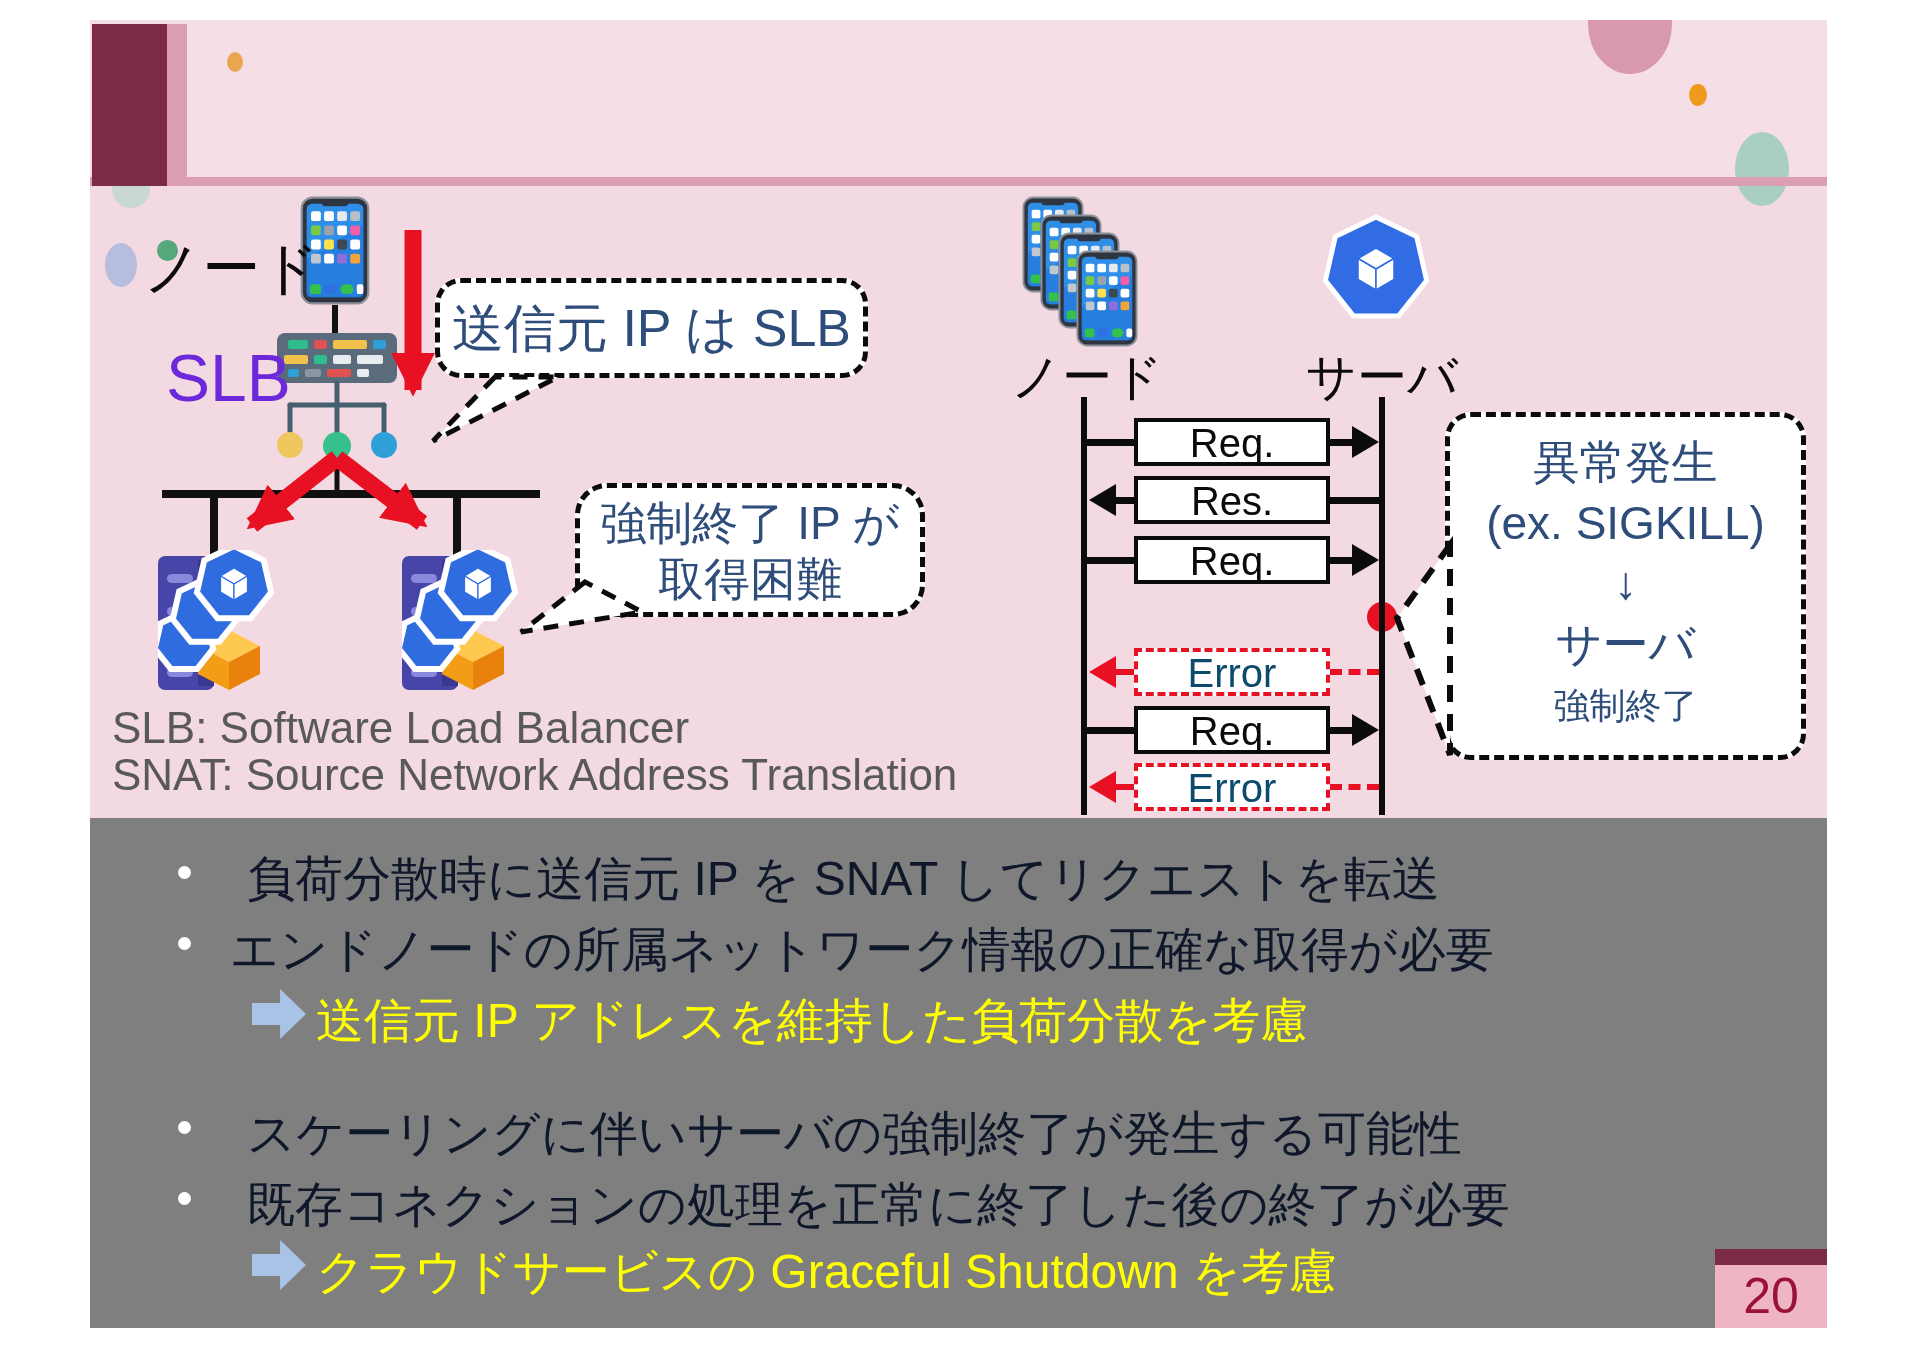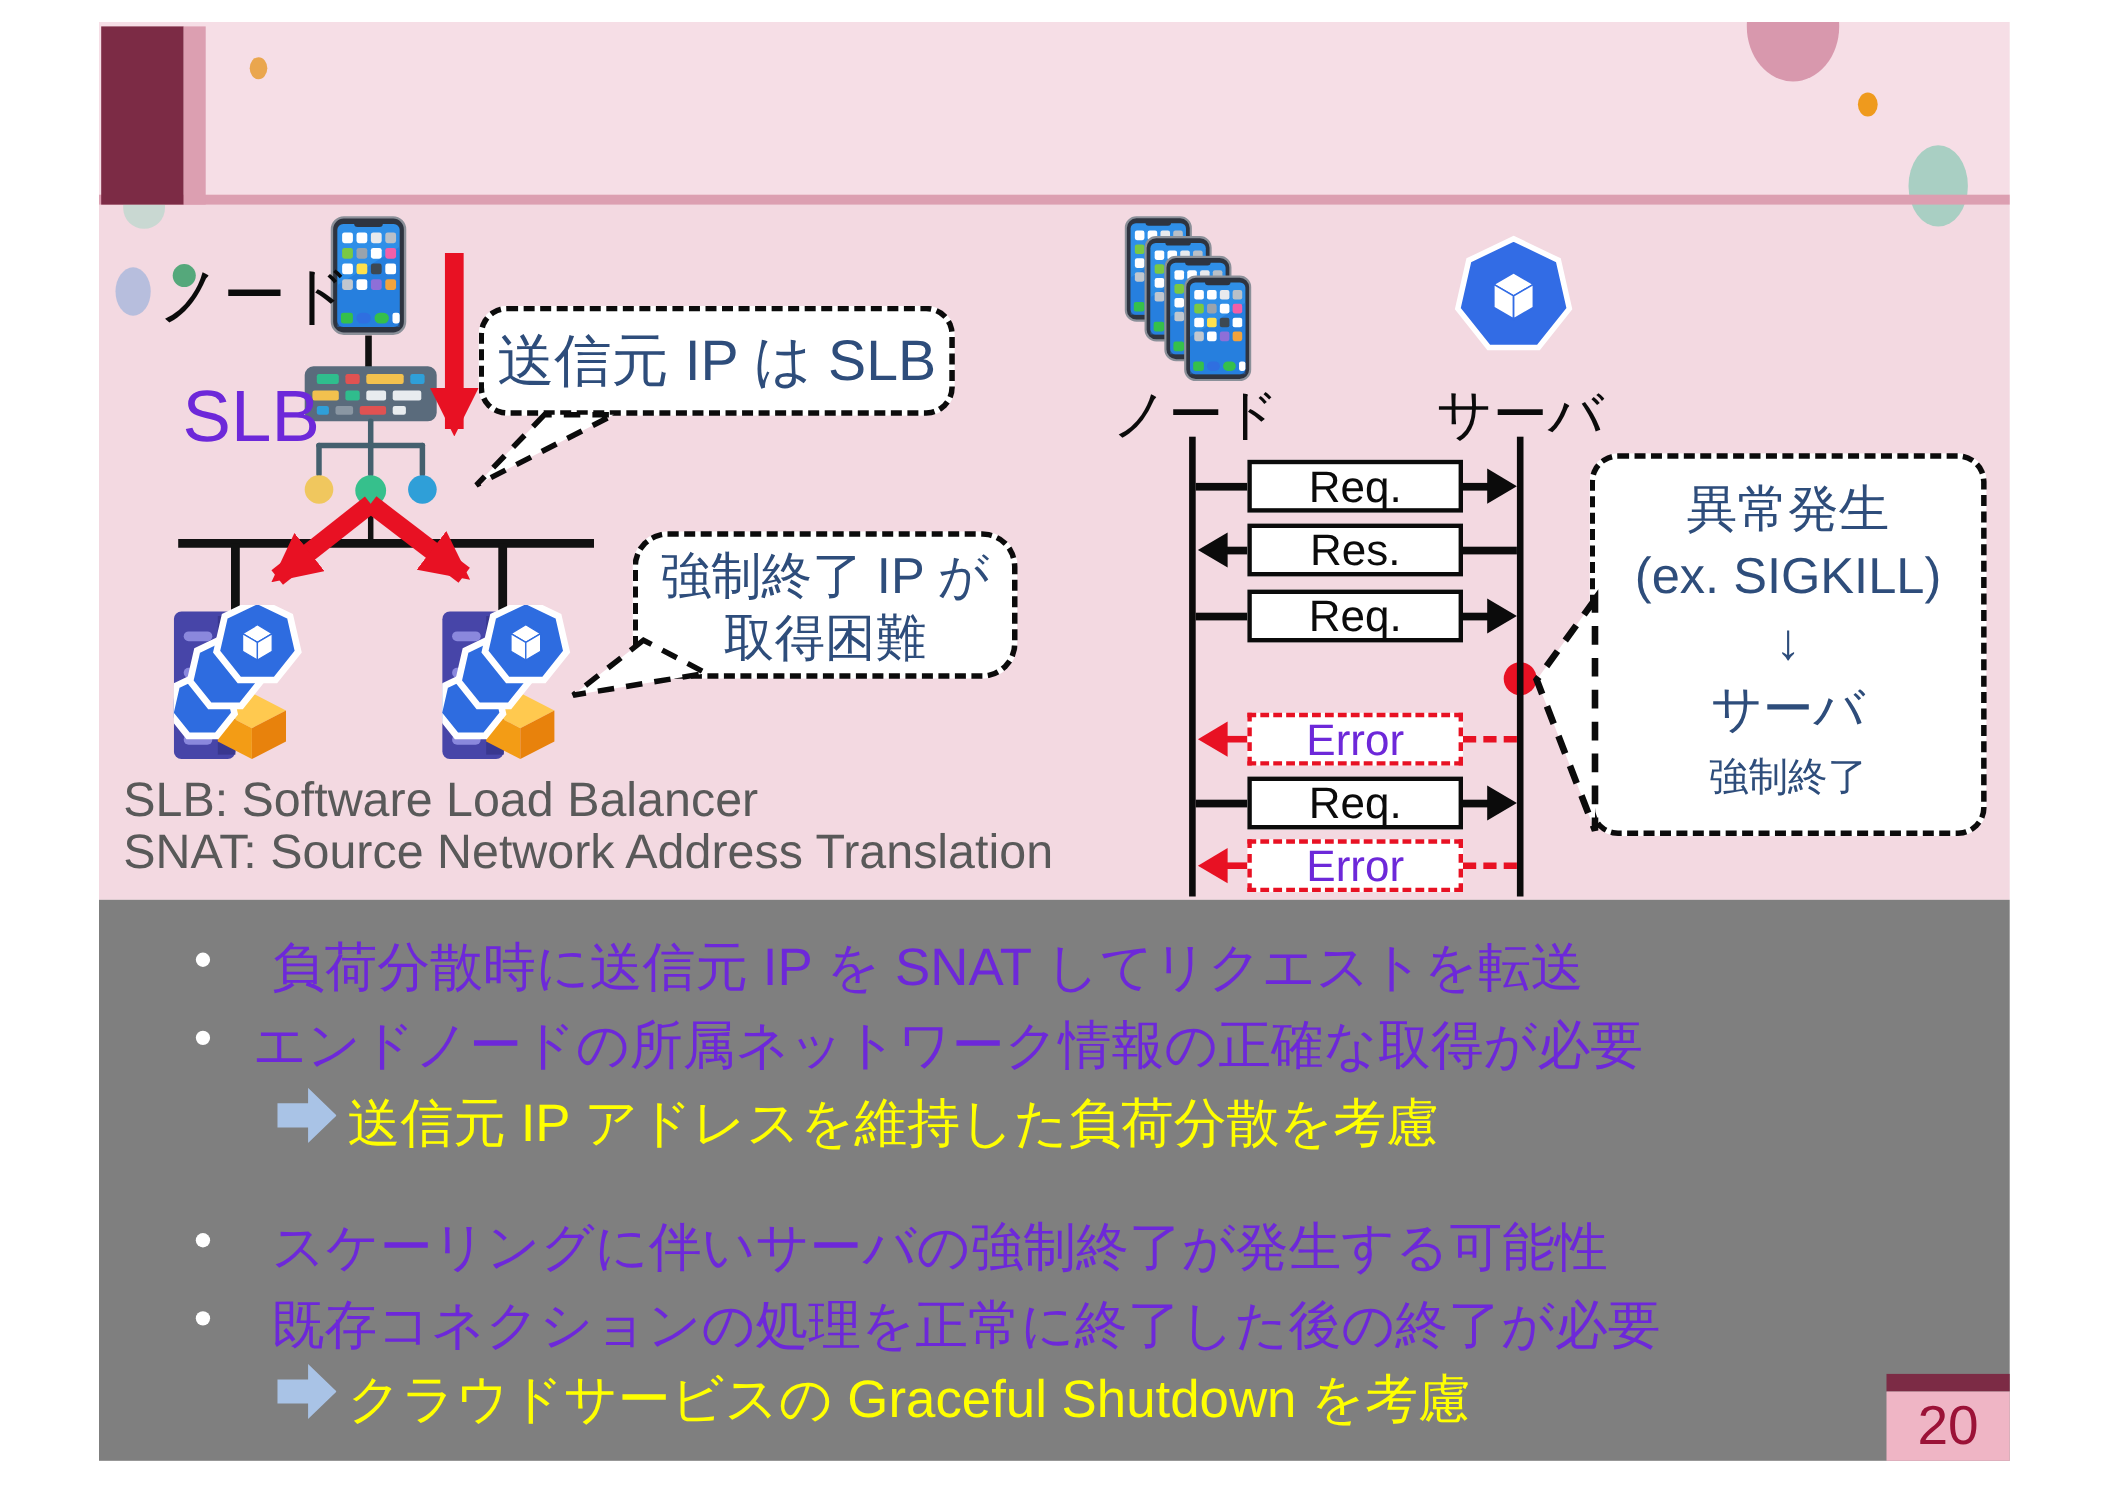--- a/index.html
+++ b/index.html
@@ -17,28 +17,28 @@
   .deco-clip{left:90px;top:20px;width:1737px;height:298px;overflow:hidden;pointer-events:none;}
   .ellipse{position:absolute;border-radius:50%;}
   .halfcircle{left:112px;top:186px;width:38px;height:22px;background:#c9d8d2;border-radius:0 0 19px 19px;}
   .title{left:216px;top:44px;width:1300px;font-size:80px;letter-spacing:2px;color:#9b1237;white-space:nowrap;}
   
   .bubble{background:#ffffff;border:5px dashed #0b0b0b;border-radius:26px;color:#2e4d7b;text-align:center;}
   
   .lifeline{width:6px;background:#0b0b0b;}
   .seqbox{left:1134px;width:196px;height:48px;background:#fff;border:4px solid #0b0b0b;
           box-sizing:border-box;text-align:center;font-size:40px;line-height:42px;color:#0b0b0b;}
-  .seqbox.err{border:4px dashed #e81123;color:#6d28d9;}
+  .seqbox.err{border:4px dashed #e81123;color:#0c4a6e;}
   .ln{height:7px;background:#0b0b0b;}
   .lnerr{height:0;border-top:6px dashed #e81123;}
   .head-r{width:0;height:0;border-top:16px solid transparent;border-bottom:16px solid transparent;border-left:27px solid #0b0b0b;}
   .head-l{width:0;height:0;border-top:16px solid transparent;border-bottom:16px solid transparent;border-right:27px solid #0b0b0b;}
   .head-l.red{border-right-color:#e81123;}
   
-  .gline{font-size:48px;color:#6d28d9;white-space:nowrap;}
+  .gline{font-size:48px;color:#0f172a;white-space:nowrap;}
   .gline.hl{color:#ffff00;}
   .bullet{width:13px;height:13px;border-radius:50%;background:#ffffff;}
   .bluearrow{width:54px;height:50px;background:#a9c3e6;
              clip-path:polygon(0% 28%,52% 28%,52% 0%,100% 50%,52% 100%,52% 72%,0% 72%);}
   .defs{font-size:44px;color:#595959;white-space:nowrap;}
   .seqlabel{width:220px;text-align:center;font-size:50px;color:#0b0b0b;white-space:nowrap;}
   .pgstrip{left:1715px;top:1249px;width:112px;height:16px;background:#7c2b45;}
   .pgbody{left:1715px;top:1265px;width:112px;height:63px;background:#efb5c5;text-align:center;
           font-size:50px;line-height:63px;color:#9b1237;}
 </style>

